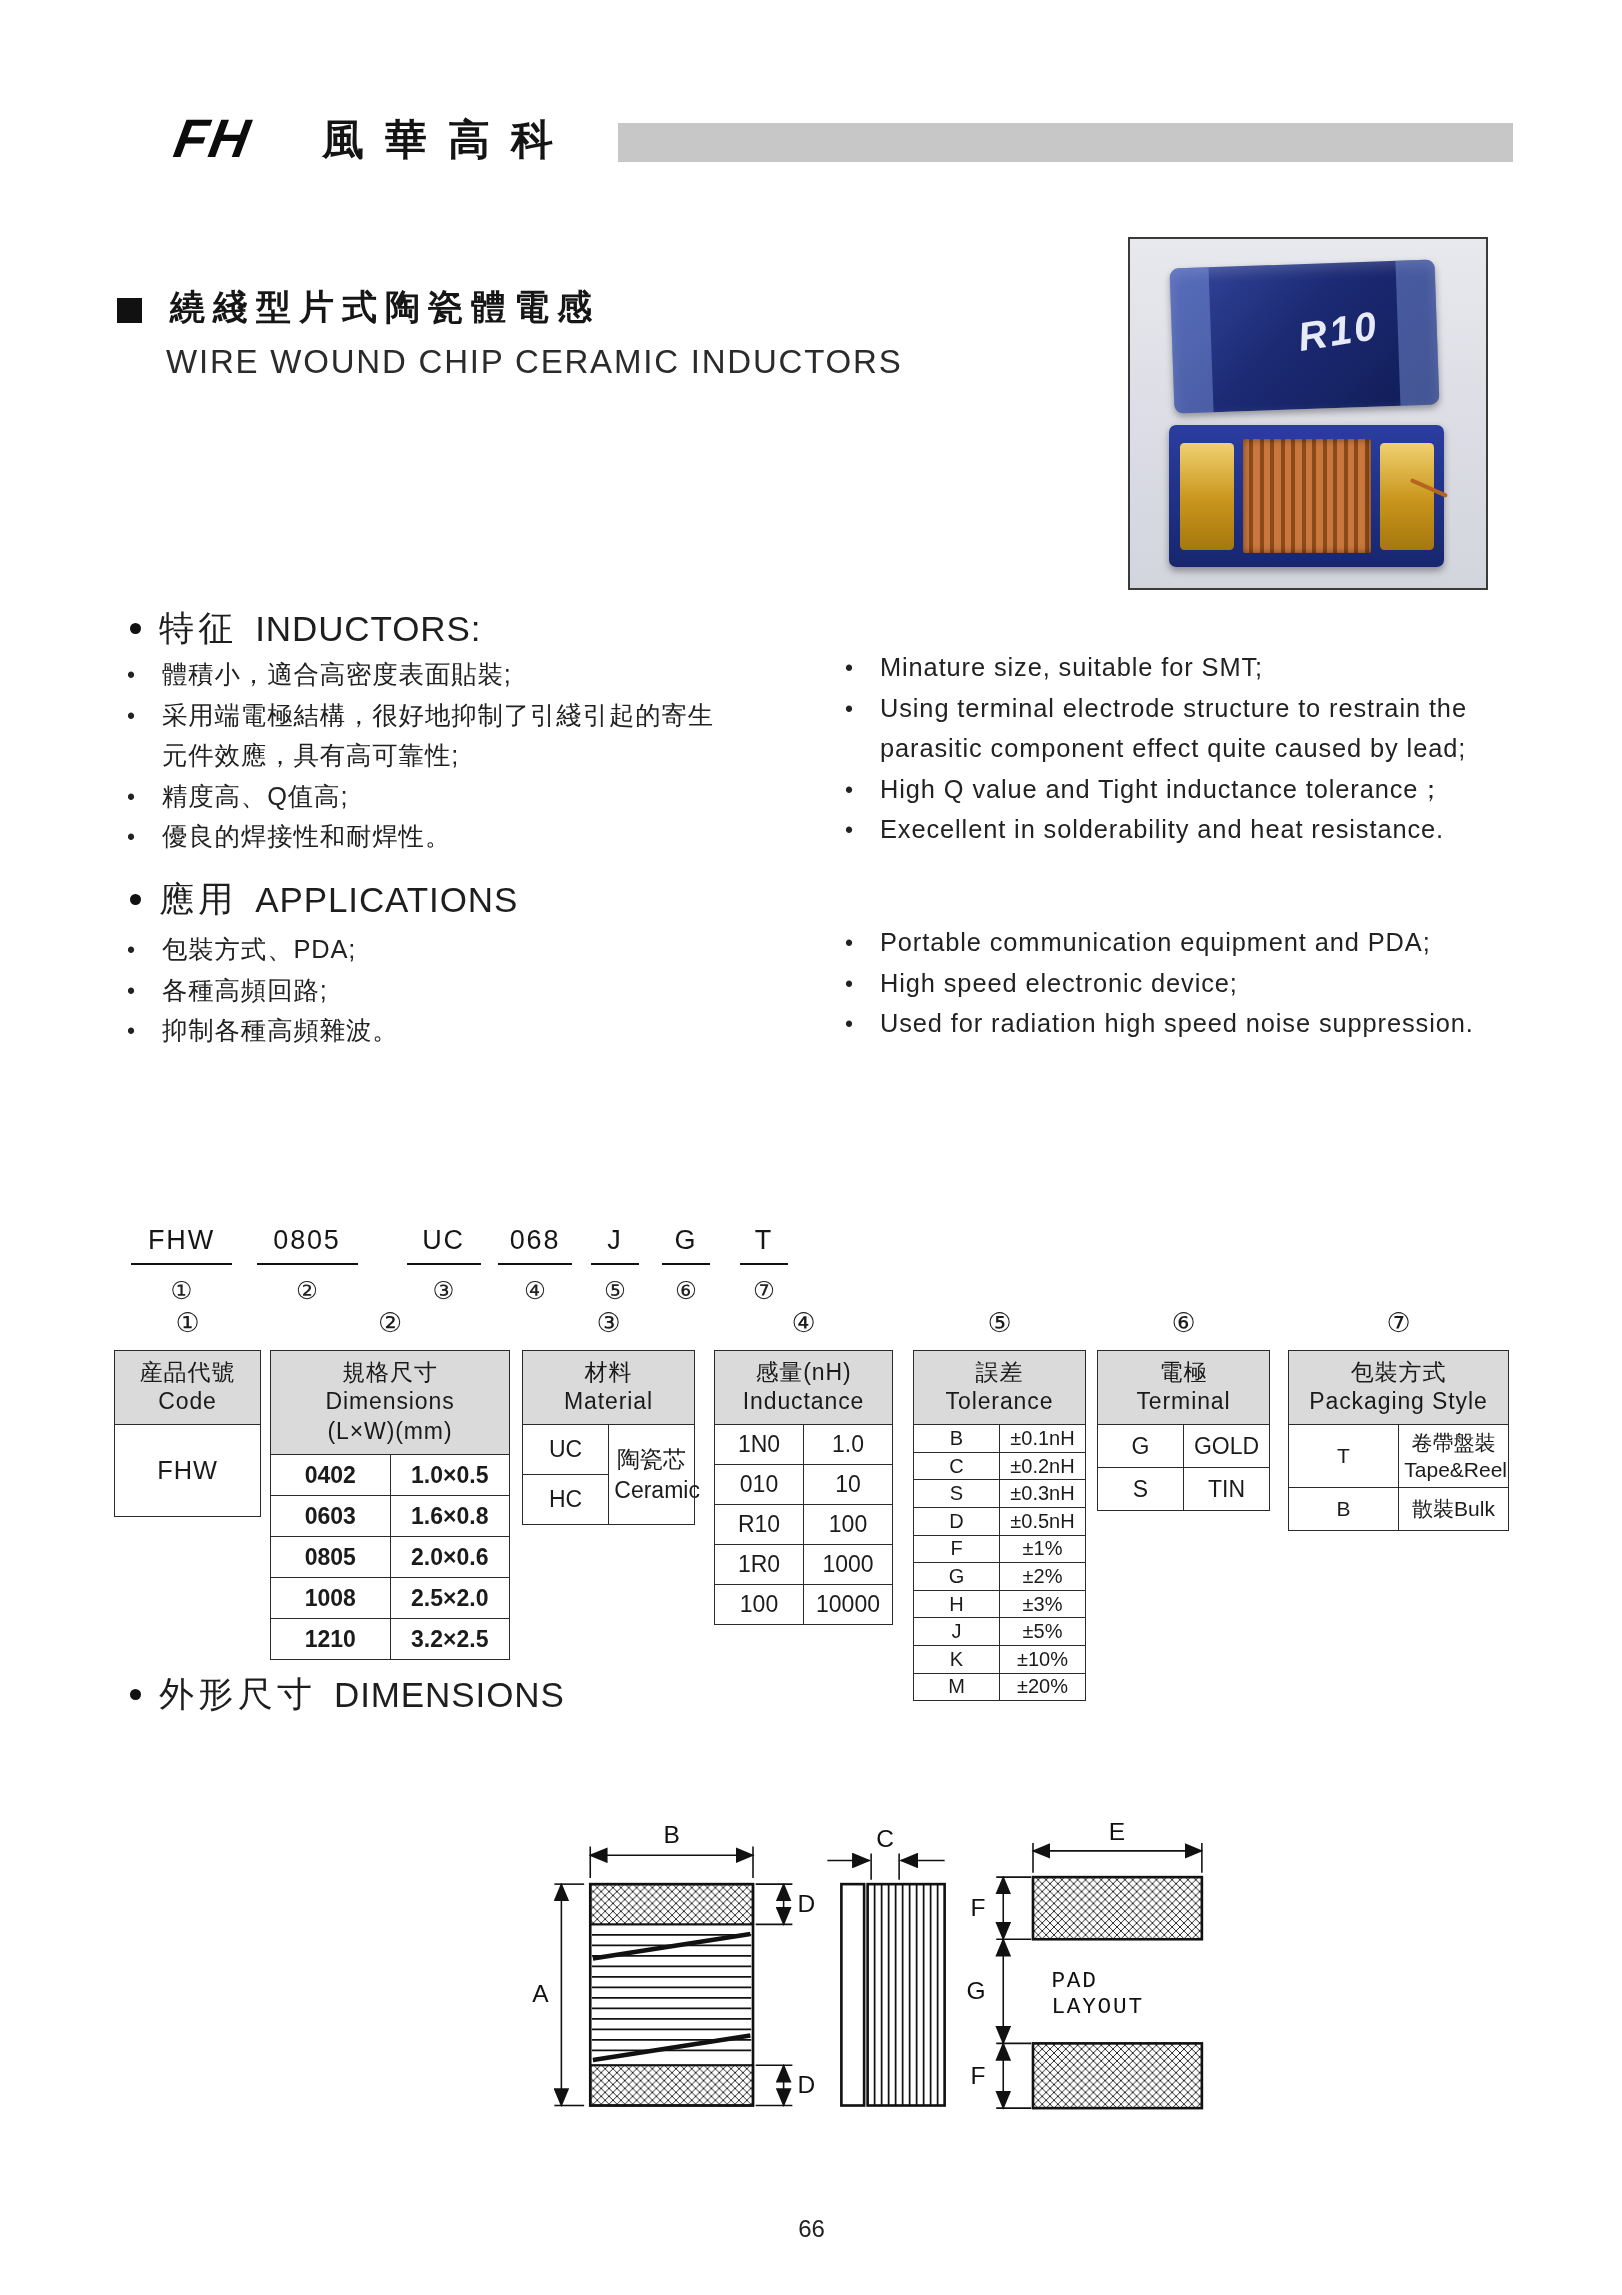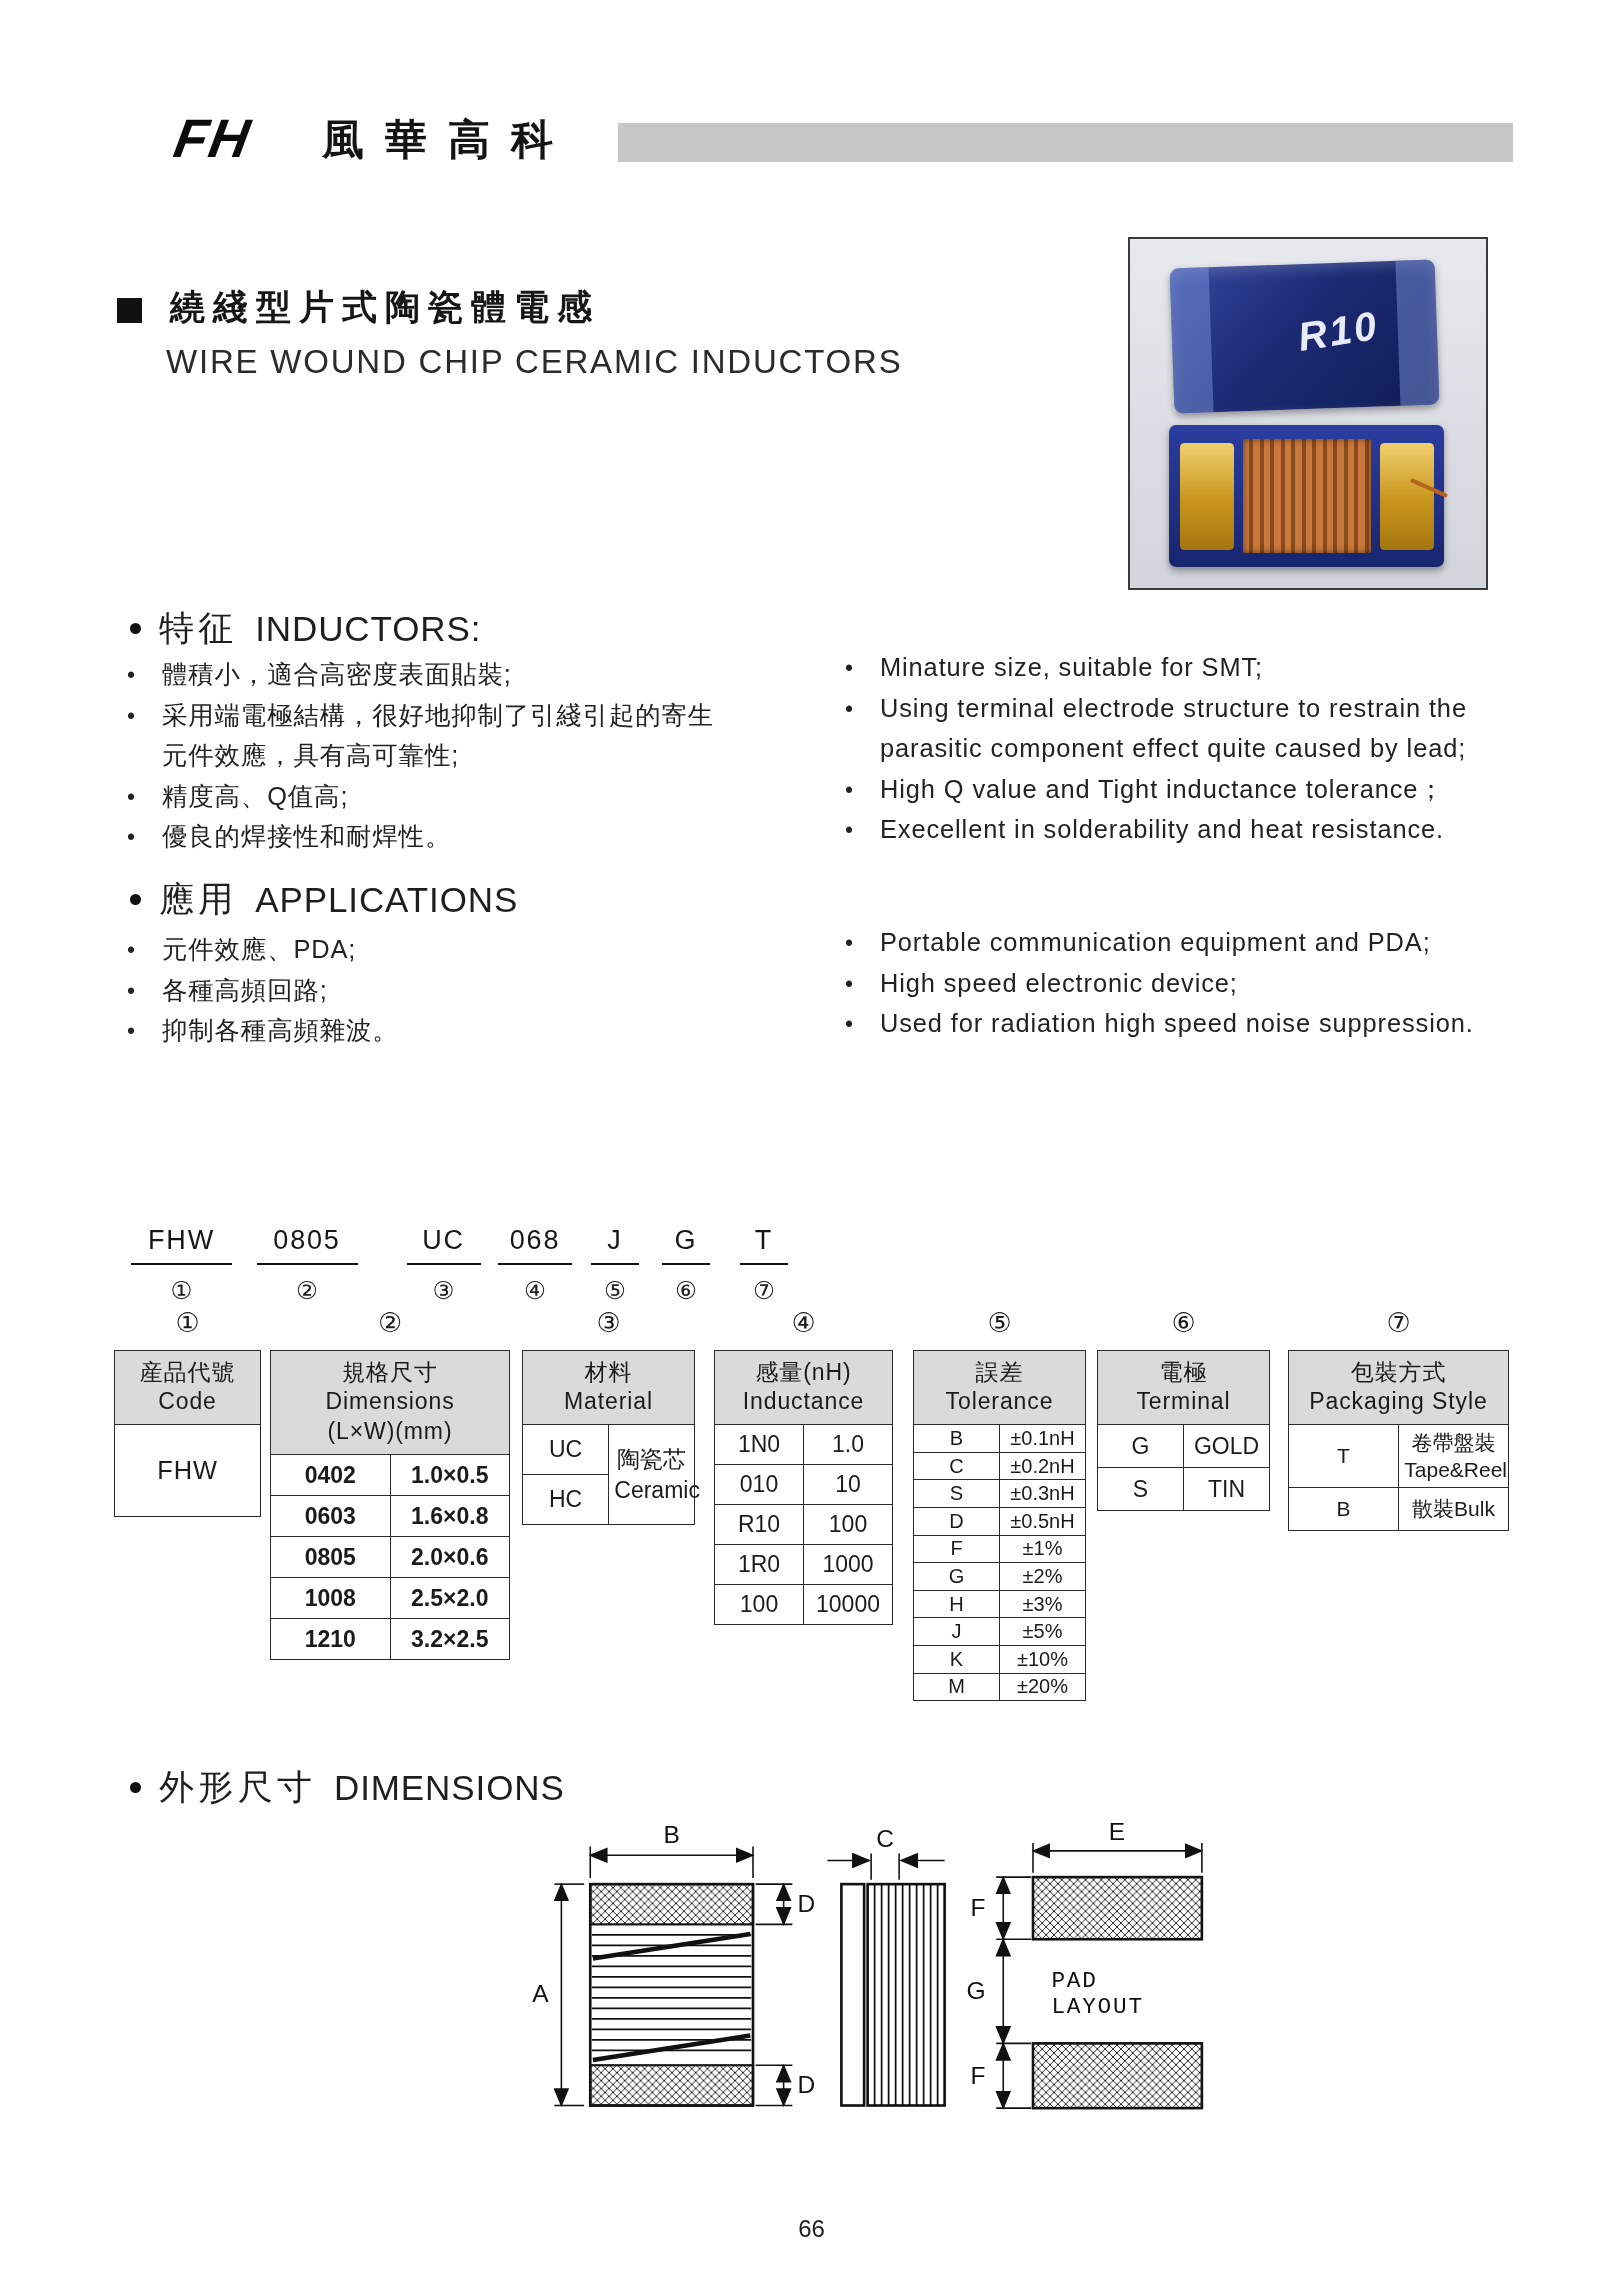--- a/index.html
+++ b/index.html
@@ -171,21 +171,21 @@
 
   <div class="abs shead" style="left:130px;top:876px;">
     <span class="dot"></span>
     <span class="zh">應用</span>
     <span class="en">APPLICATIONS</span>
   </div>
 
   <div class="abs blist" style="left:127px;top:937px;width:613px;">
     <div class="line">
         <span class="b">•</span>
-        <span class="txt">元件效應、PDA;</span>
+        <span class="txt">包裝方式、PDA;</span>
       </div>
     <div class="line">
         <span class="b">•</span>
         <span class="txt">各種高頻回路;</span>
       </div>
     <div class="line">
         <span class="b">•</span>
         <span class="txt">抑制各種高頻雜波。</span>
       </div>
   </div>
@@ -441,21 +441,21 @@
         </td>
       </tr>
       <tr>
         <td>B</td>
         <td>散裝Bulk</td>
       </tr>
     </tbody>
       </table>
   </div>
 
-  <div class="abs shead" style="left:130px;top:1764px;">
+  <div class="abs shead" style="left:130px;top:1671px;">
     <span class="dot"></span>
     <span class="zh">外形尺寸</span>
     <span class="en">DIMENSIONS</span>
   </div>
 
   <svg class="abs dim-svg" viewBox="0 0 830 400">
     <defs>
       <marker id="ah" viewBox="0 0 12 10" refX="11" refY="5" markerWidth="12" markerHeight="10" orient="auto-start-reverse">
         <path d="M0,0 L12,5 L0,10 Z" fill="#111"></path>
       </marker>

